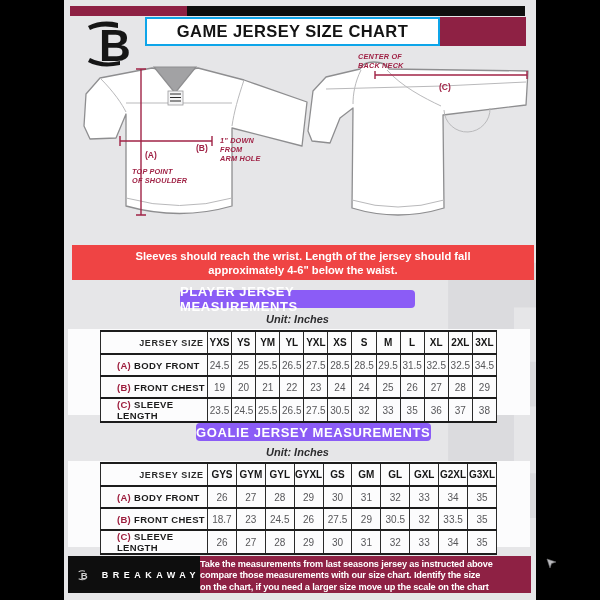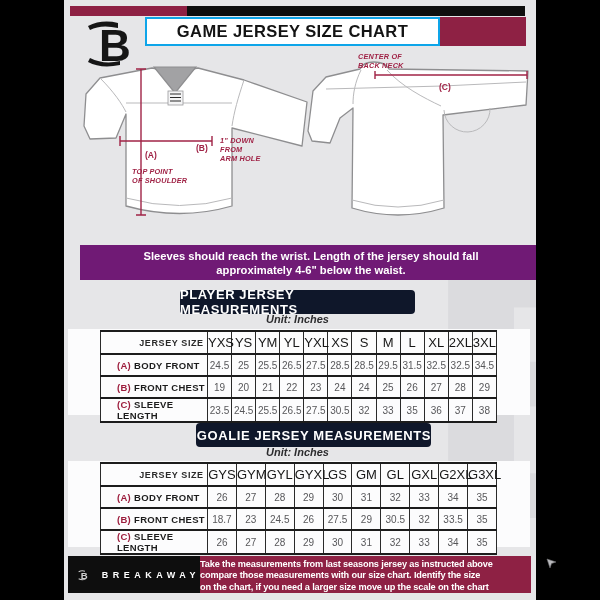--- a/index.html
+++ b/index.html
@@ -20,28 +20,28 @@
     left:81px;top:17px;width:295px;height:29px;background:#fff;border:2px solid #0ea5e9;
     box-sizing:border-box;z-index:4;display:flex;align-items:center;justify-content:center;
   }
   .title-box span{font-size:16.5px;font-weight:800;letter-spacing:.4px;color:#131313;}
   .title-maroon{left:376px;top:17px;width:86px;height:29px;background:#8e2144;z-index:3;}
   .logo{left:22px;top:16px;width:54px;height:54px;z-index:4;}
   
   .diagram{left:0;top:48px;z-index:2;}
   
   .notice{
-    left:16px;top:245px;width:462px;height:35px;background:#701a75;z-index:3;
+    left:8px;top:245px;width:462px;height:35px;background:#ef4444;z-index:3;
     color:#fff;font-size:11.2px;font-weight:600;line-height:14px;text-align:center;
     box-sizing:border-box;padding-top:4px;
   }
   
   .section-banner{
-    left:116px;width:235px;height:24px;background:#0f172a;border-radius:4px;z-index:3;
-    color:#fff;display:flex;align-items:center;justify-content:flex-end;
+    left:116px;width:235px;height:18px;background:#8b5cf6;border-radius:4px;z-index:3;
+    color:#fff;display:flex;align-items:center;justify-content:flex-start;
     font-size:13px;font-weight:800;letter-spacing:.6px;
   }
   .banner-player{top:290px;}
   .banner-goalie{top:423px;margin-left:16px;}
   .unit{
     left:116px;width:235px;text-align:center;z-index:3;
     font-size:11px;font-weight:700;font-style:italic;color:#2c2c2e;
   }
   .unit-player{top:313px;}
   .unit-goalie{top:446px;}
@@ -52,21 +52,21 @@
     position:absolute;left:36px;width:397px;border-collapse:collapse;table-layout:fixed;z-index:3;
   }
   .table-player{top:330px;}
   .table-goalie{top:462px;}
   .size-table td{
     border-top:2px solid #1c1c1c;border-bottom:2px solid #1c1c1c;
     border-left:1.4px solid #2a2a2a;border-right:1.4px solid #2a2a2a;
     text-align:center;vertical-align:middle;height:20px;padding:0;background:#fcfcfd;
   }
   .size-table tr:first-child td{height:21px;}
-  .size-table td.hdr{font-size:13px;font-weight:400;color:#161616;}
+  .size-table td.hdr{font-size:10px;font-weight:700;color:#161616;}
   .size-table td.szhdr{font-size:9px;font-weight:700;letter-spacing:.6px;color:#2a2a2a;padding-left:35px;}
   .size-table td.lbl{
     text-align:left;padding-left:16px;font-size:9.5px;font-weight:700;
     letter-spacing:.3px;color:#1c1c1c;
   }
   .size-table td.lbl .key{color:#9c1c3c;margin-right:3px;}
   .size-table td.val{font-size:10px;color:#57575a;}
   
   .watermark{
     left:352px;top:240px;font-size:350px;line-height:.9;font-weight:700;

